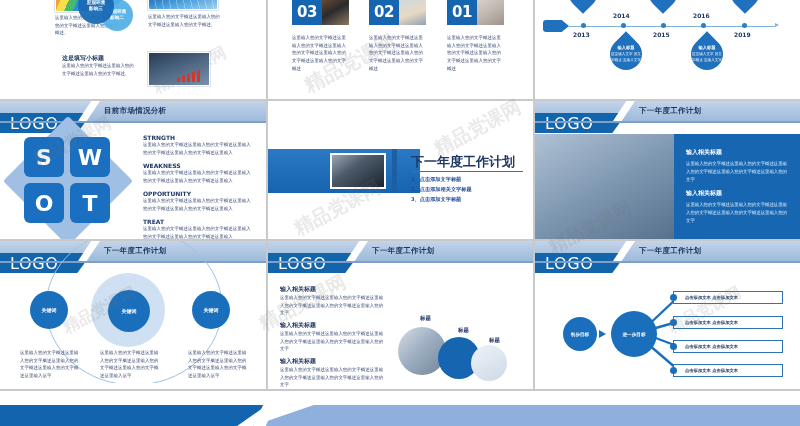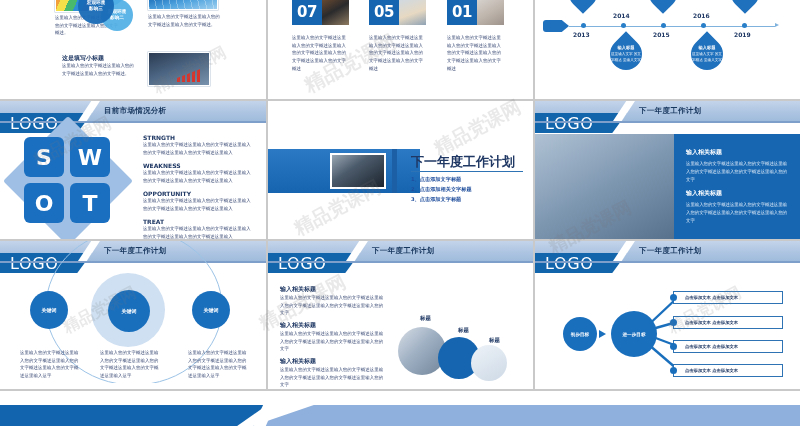--- a/index.html
+++ b/index.html
@@ -206,25 +206,25 @@
     <div class="ph ph-plane" style="left:148px;top:-20px;width:70px;height:36px;position:absolute;"></div>
     <div class="body-txt cn" style="position:absolute;left:148px;top:19px;width:72px;">这里输入您的文字概述这里输入您的文字概述这里输入您的文字概述。</div>
 
     <div class="sub-h cn" style="position:absolute;left:62px;top:60px;">这是填写小标题</div>
     <div class="body-txt cn" style="position:absolute;left:62px;top:68px;width:74px;">这里输入您的文字概述这里输入您的文字概述这里输入您的文字概述。</div>
     <div class="ph ph-chart" style="left:148px;top:58px;width:62px;height:34px;position:absolute;"></div>
   </div>
 
   <div class="slide r1 c2">
 
-    <div class="numbox" style="left:24px;top:5px;">07</div>
+    <div class="numbox" style="left:24px;top:5px;">03</div>
     <div class="numimg ph-phone" style="left:54px;top:5px;"></div>
     <div class="body-txt cn" style="position:absolute;left:24px;top:40px;width:58px;">这里输入您的文字概述这里输入您的文字概述这里输入您的文字概述这里输入您的文字概述这里输入您的文字概述</div>
 
-    <div class="numbox" style="left:101px;top:5px;">05</div>
+    <div class="numbox" style="left:101px;top:5px;">02</div>
     <div class="numimg ph-light" style="left:131px;top:5px;"></div>
     <div class="body-txt cn" style="position:absolute;left:101px;top:40px;width:58px;">这里输入您的文字概述这里输入您的文字概述这里输入您的文字概述这里输入您的文字概述这里输入您的文字概述</div>
 
     <div class="numbox" style="left:179px;top:5px;">01</div>
     <div class="numimg ph-clock" style="left:209px;top:5px;"></div>
     <div class="body-txt cn" style="position:absolute;left:179px;top:40px;width:58px;">这里输入您的文字概述这里输入您的文字概述这里输入您的文字概述这里输入您的文字概述这里输入您的文字概述</div>
   </div>
 
   <div class="slide r1 c3">
     <div class="tl-flag" style="left:8px;top:26px;"></div>

